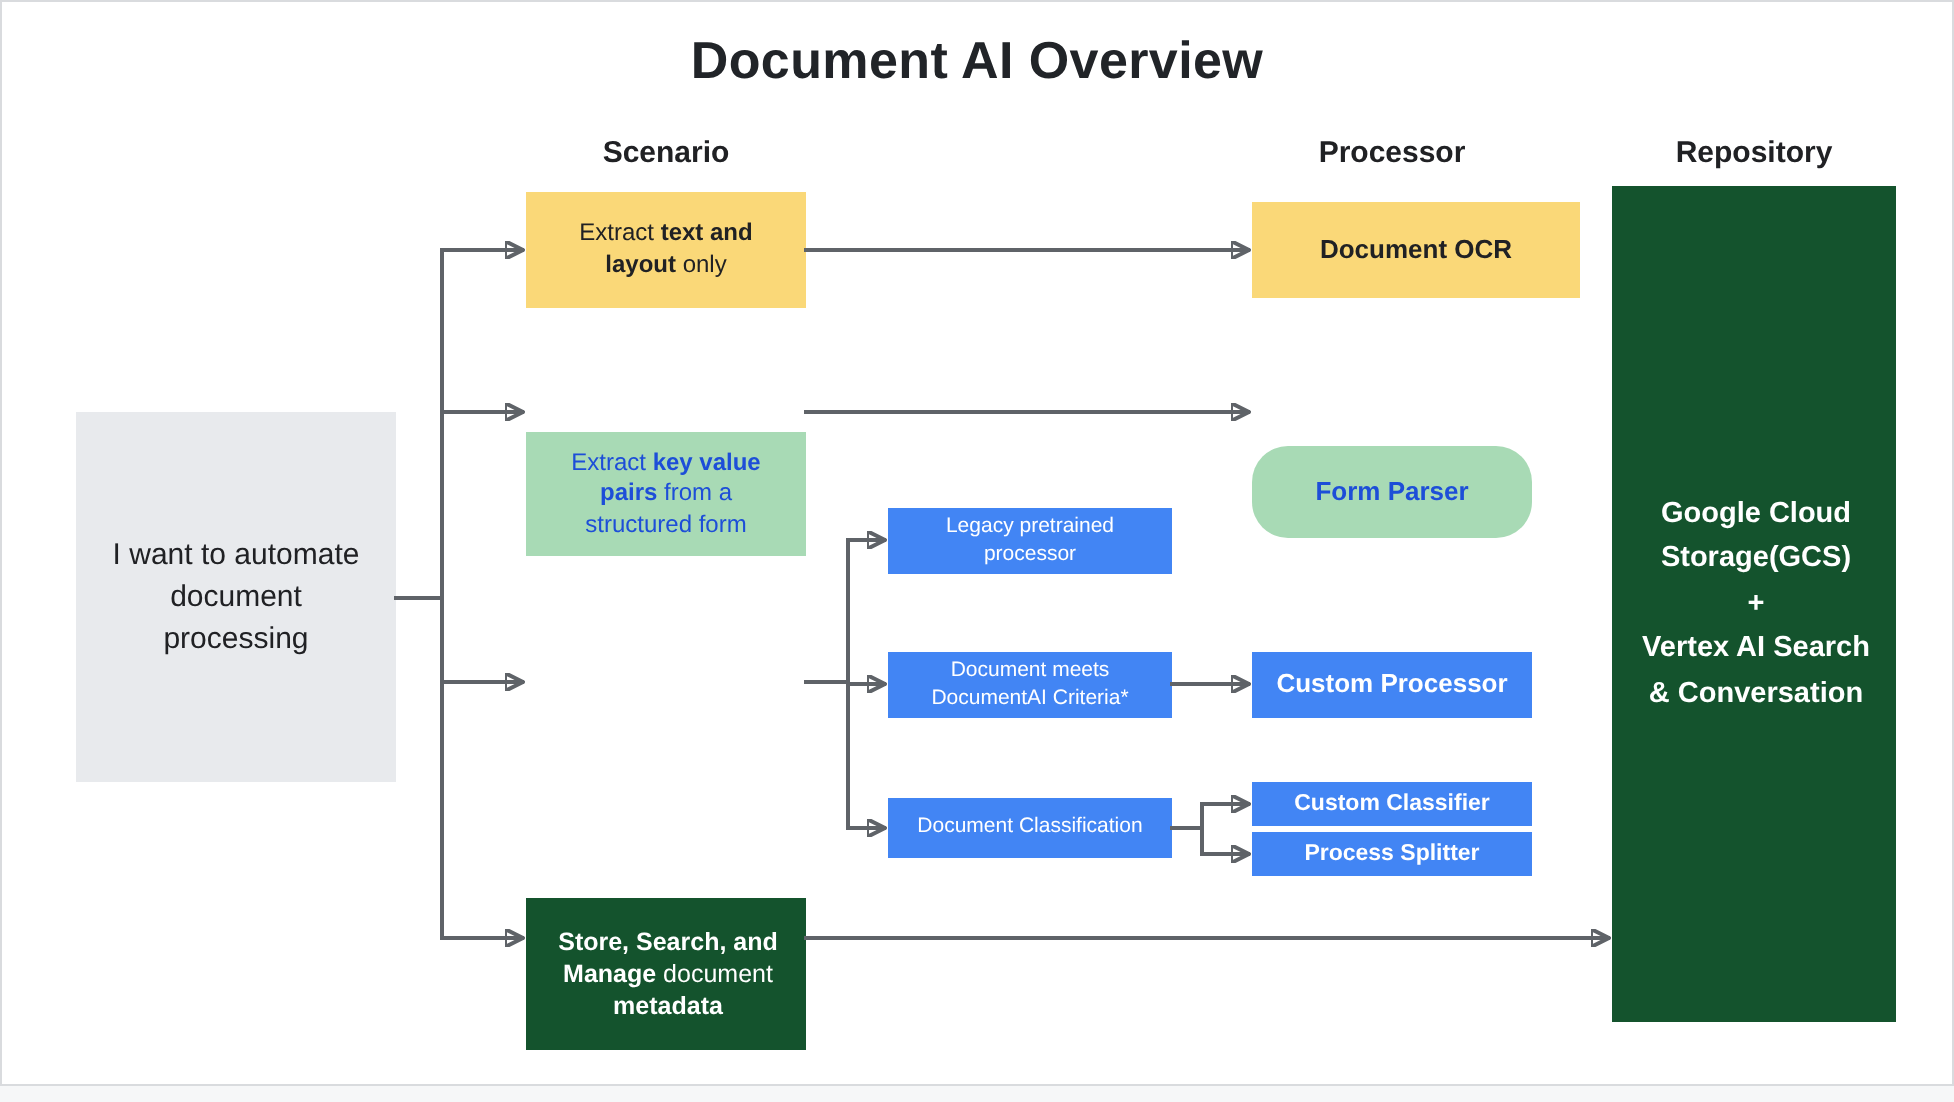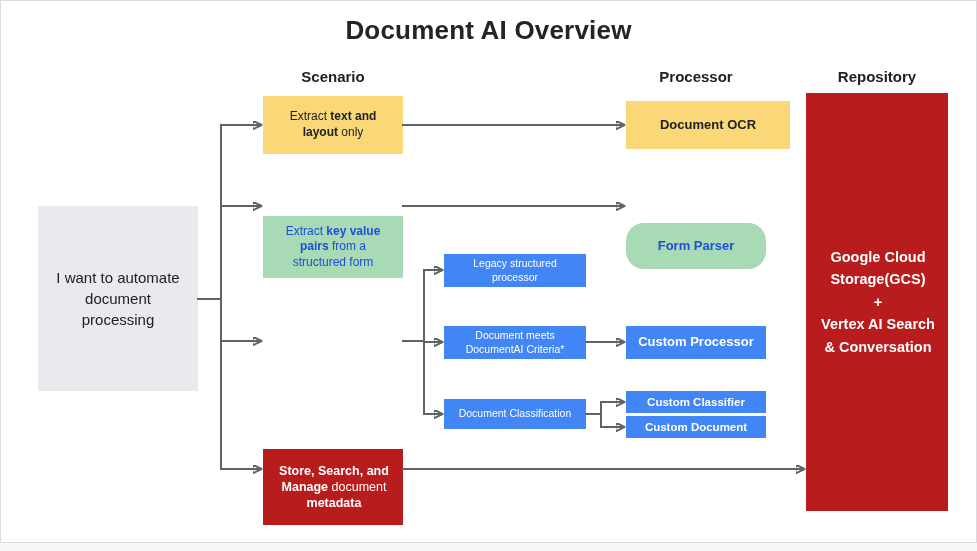--- a/index.html
+++ b/index.html
@@ -35,21 +35,21 @@
     display:flex;align-items:center;justify-content:center;
     text-align:center;
     line-height:1.3;
     z-index:2;
     padding:4px 10px;
   }
   .c-gray{background:#E8EAED;color:#202124;}
   .c-yellow{background:#FAD878;color:#202124;}
   .c-green{background:#A8DAB5;color:#1d4ed8;margin-top:40px;}
   .c-blue{background:#4285F4;color:#ffffff;}
-  .c-dark{background:#b91c1c;color:#ffffff;padding-left:12px;}
+  .c-dark{background:#14532d;color:#ffffff;padding-left:12px;}
   .start{left:37px;top:205px;width:160px;height:185px;font-size:15px;line-height:1.4;}
   .sc1{left:262px;top:95px;width:140px;height:58px;font-size:12px;}
   .sc2{left:262px;top:175px;width:140px;height:62px;font-size:12px;}
   .sc3{left:262px;top:300px;width:140px;height:80px;font-size:12.5px;}
   .sc4{left:262px;top:430px;width:140px;height:76px;font-size:12.5px;margin-top:18px;}
   .br1{left:443px;top:253px;width:142px;height:33px;font-size:10.5px;}
   .br2{left:443px;top:325px;width:142px;height:33px;font-size:10.5px;}
   .br3{left:443px;top:398px;width:142px;height:30px;font-size:10.5px;}
   .pr{font-weight:bold;}
   .pr1{left:625px;top:100px;width:164px;height:48px;font-size:13px;justify-content:center;}
@@ -89,21 +89,21 @@
   <div class="box c-green sc2">
     <div><span>Extract </span><b>key value pairs</b><span> from a structured form</span></div>
   </div>
 
 
   <div class="box c-dark sc4">
     <div><b>Store, Search, and Manage</b><span> document </span><b>metadata</b></div>
   </div>
 
   <div class="box c-blue br1">
-    <span>Legacy structured processor</span>
+    <span>Legacy pretrained processor</span>
   </div>
 
   <div class="box c-blue br2">
     <span>Document meets DocumentAI Criteria*</span>
   </div>
 
   <div class="box c-blue br3">
     <span>Document Classification</span>
   </div>
 
@@ -117,21 +117,21 @@
 
   <div class="box c-blue pr pr3">
     <span>Custom Processor</span>
   </div>
 
   <div class="box c-blue pr pr4">
     <span>Custom Classifier</span>
   </div>
 
   <div class="box c-blue pr pr5">
-    <span>Custom Document</span>
+    <span>Process Splitter</span>
   </div>
 
   <div class="box c-dark repo">
     <div>
       <div>Google Cloud Storage(GCS)</div>
       <div>+</div>
       <div>Vertex AI Search &amp; Conversation</div>
     </div>
   </div>
 

